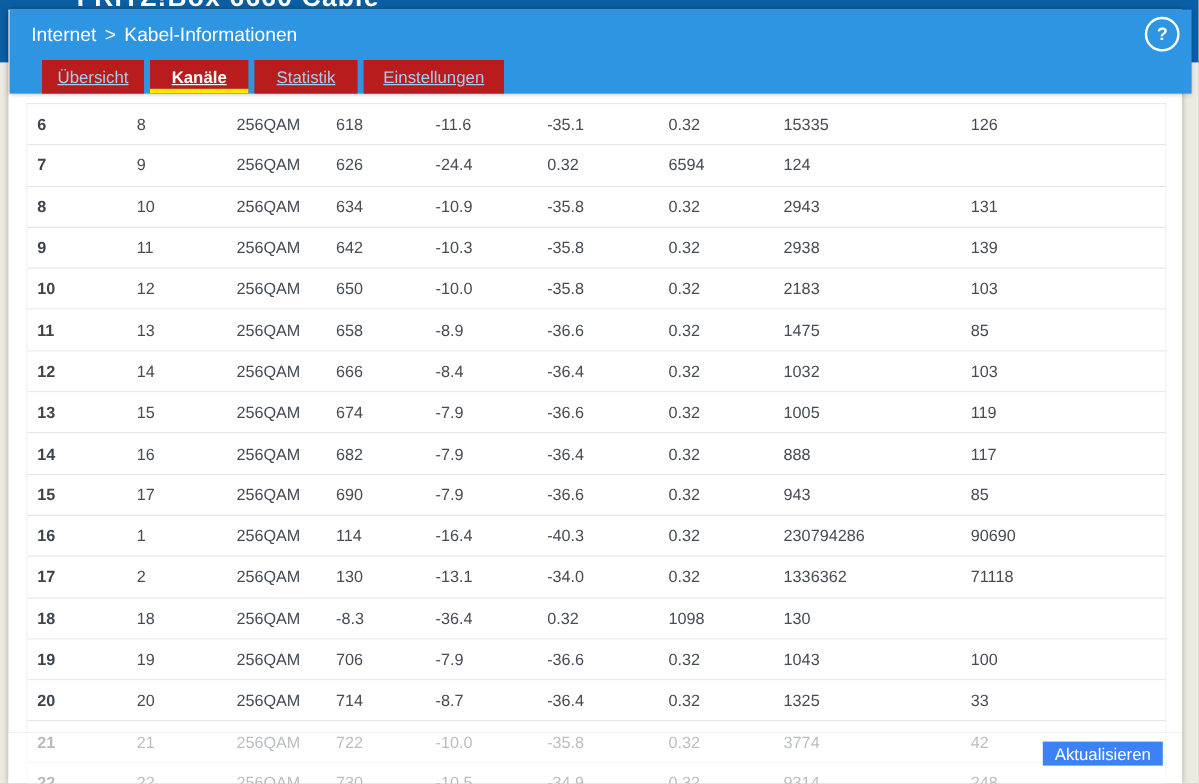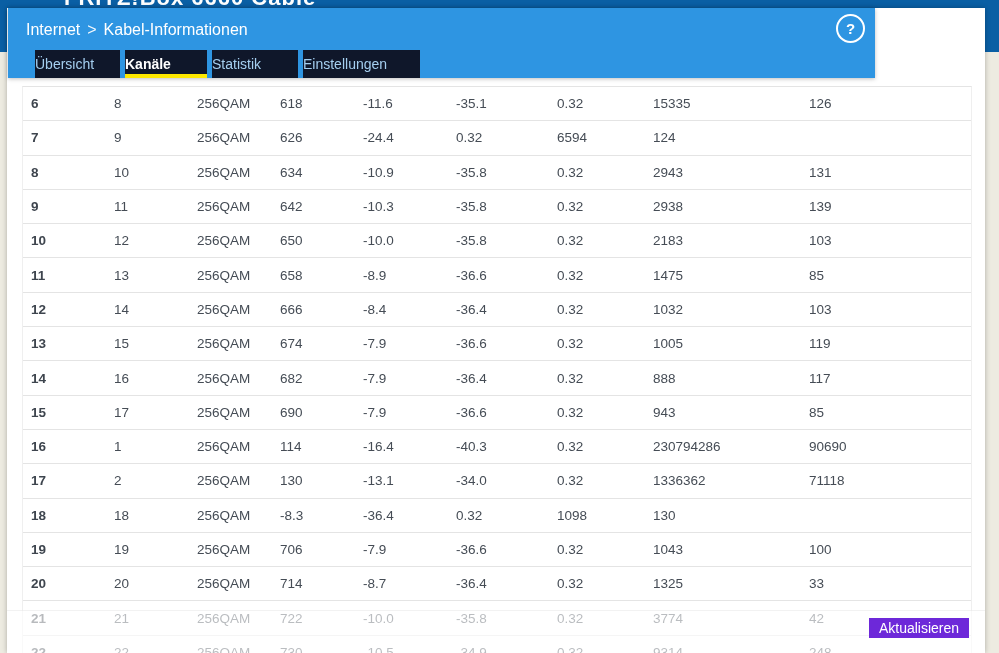--- a/index.html
+++ b/index.html
@@ -19,43 +19,44 @@
     font-size:22px;font-weight:bold;color:#ffffff;letter-spacing:1px;white-space:nowrap;
   }
   
   .card{
     position:absolute;left:7px;top:8px;width:978px;height:645px;
     background:#ffffff;z-index:2;
     box-shadow:0 0 5px rgba(0,0,0,0.28);
   }
   
   .panel{
-    position:absolute;left:8px;top:8px;width:867px;height:70px;
+    position:absolute;left:8px;top:8px;width:985px;height:70px;
     background:#2e95e2;z-index:3;
     box-shadow:0 1px 4px rgba(0,0,0,0.25);
   }
   .breadcrumb{
     position:absolute;left:18px;top:13px;
     color:#ffffff;font-size:16px;white-space:nowrap;
   }
   .breadcrumb .sep{padding:0 7px;font-weight:400;opacity:0.95;}
   .help-btn{
     position:absolute;right:10px;top:6px;width:25px;height:25px;
     border:2px solid #ffffff;border-radius:50%;
     color:#ffffff;font-size:15px;font-weight:bold;
     display:flex;align-items:center;justify-content:center;
     cursor:pointer;background:transparent;
   }
   .tabbar{
     position:absolute;left:27px;bottom:0;display:flex;gap:5px;z-index:4;
   }
   .tab{
-    position:relative;height:28px;background:#0f172a;color:#a5cff0;
-    font-size:14px;display:flex;align-items:center;justify-content:flex-start;
+    position:relative;height:28px;background:#b91c1c;color:#a5cff0;
+    font-size:14px;display:flex;align-items:center;justify-content:center;
     cursor:pointer;
+    text-decoration:underline;
   }
   .tab.w1{width:85px}.tab.w2{width:82px}.tab.w3{width:86px}.tab.w4{width:117px}
   .tab.active{color:#ffffff;font-weight:bold;}
   .tab.active .underline{
     position:absolute;left:0;bottom:0;width:100%;height:4px;background:#fde800;
   }
   
   .table{
     position:absolute;left:22px;top:86px;width:948px;z-index:2;
     border-top:1px solid #e4e4e4;
@@ -73,21 +74,21 @@
   }
   .tcell.idx{font-weight:bold;color:#3e454e;}
   
   .overlay{
     position:absolute;left:7px;top:610px;width:978px;height:43px;z-index:5;
     background:rgba(255,255,255,0.63);
     border-top:1px solid rgba(0,0,0,0.05);
   }
   .refresh-btn{
     position:absolute;left:869px;top:618px;width:100px;height:20px;z-index:6;
-    background:#6d28d9;color:#ffffff;border:none;font-size:14px;
+    background:#3b82f6;color:#ffffff;border:none;font-size:14px;
     font-family:"Liberation Sans", sans-serif;
     display:flex;align-items:center;justify-content:center;cursor:pointer;
   }
 </style>
 </head>
 <body>
 
 <div class="page">
 
   <div class="banner">

